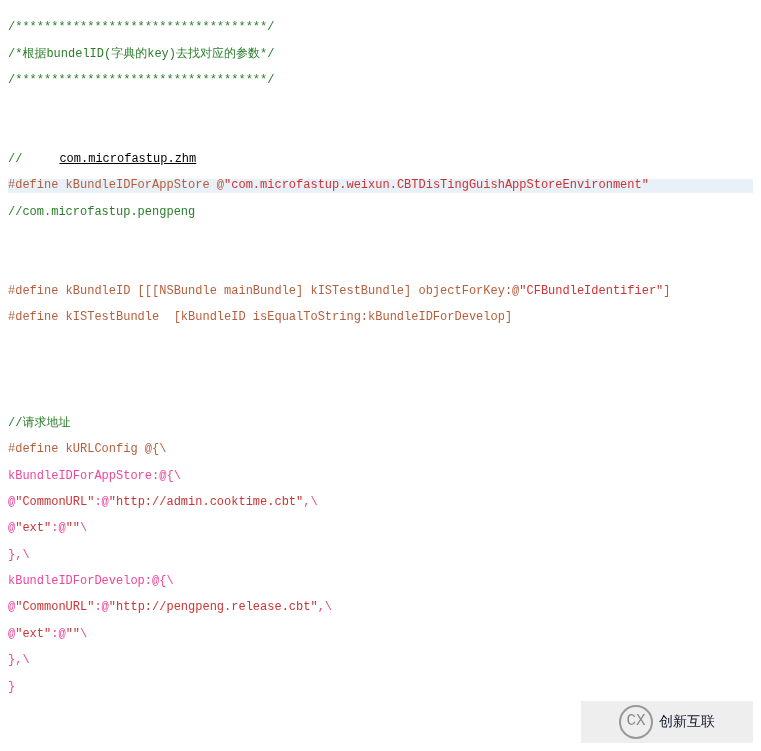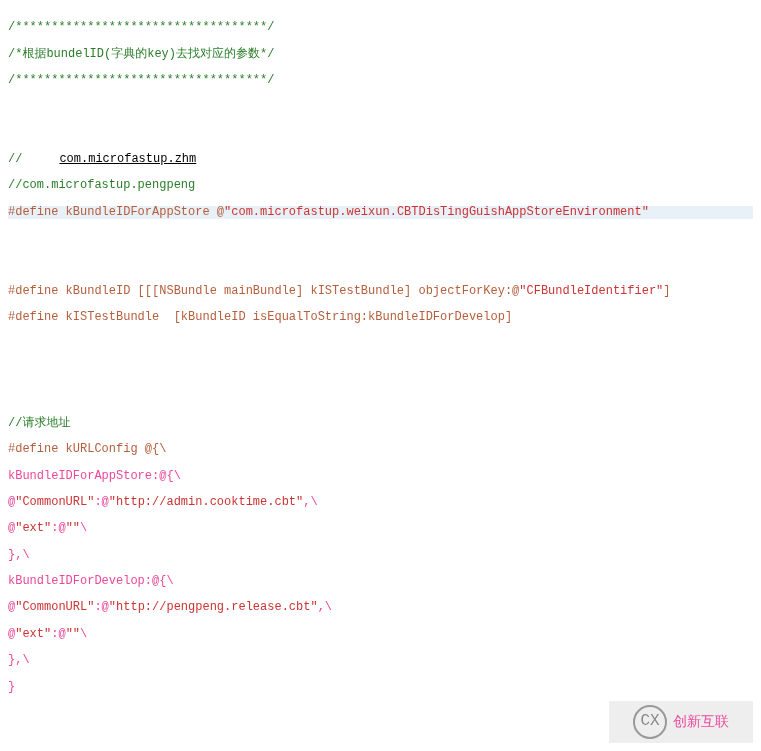--- a/index.html
+++ b/index.html
@@ -16,54 +16,54 @@
     .comment { color: #2a7e2a; }
     .keyword { color: #b55e3c; }
     .string { color: #cc3333; }
     .text { color: #ec4899; }
     .link { color: #000000; text-decoration: underline; margin-left: 37px; }
     .highlight { background: #e8f0f8; }
     .logo-area {
       position: fixed;
       bottom: 8px;
       right: 8px;
-      width: 144px;
+      width: 172px;
       height: 42px;
       background: rgba(200,200,200,0.3);
       display: flex;
       align-items: center;
       justify-content: center;
       padding: 4px;
     }
     .logo-icon {
       width: 34px;
       height: 34px;
       border: 2px solid #999;
       border-radius: 50%;
       display: flex;
       align-items: center;
       justify-content: center;
       color: #888;
       font-size: 16px;
       margin-right: 6px;
     }
-    .logo-text { color: #ec4899; font-size: 14px; font-family: sans-serif; }
+    .logo-text { color: #0f172a; font-size: 14px; font-family: sans-serif; }
   </style>
 </head>
 <body>
 
 <div class="code-area">
 <div class="line"><span class="comment">/***********************************/</span></div>
 <div class="line"><span class="comment">/*根据bundelID(字典的key)去找对应的参数*/</span></div>
 <div class="line"><span class="comment">/***********************************/</span></div>
 <div class="line">&nbsp;</div>
 <div class="line">&nbsp;</div>
 <div class="line"><span class="comment">//</span><span class="link">com.microfastup.zhm</span></div>
+<div class="line highlight"><span class="keyword">#define kBundleIDForAppStore @</span><span class="string">"com.microfastup.weixun.CBTDisTingGuishAppStoreEnvironment"</span></div>
 <div class="line"><span class="comment">//com.microfastup.pengpeng</span></div>
-<div class="line highlight"><span class="keyword">#define kBundleIDForAppStore @</span><span class="string">"com.microfastup.weixun.CBTDisTingGuishAppStoreEnvironment"</span></div>
 <div class="line">&nbsp;</div>
 <div class="line">&nbsp;</div>
 <div class="line"><span class="keyword">#define kBundleID [[[NSBundle mainBundle] kISTestBundle] objectForKey:@</span><span class="string">"CFBundleIdentifier"</span><span class="keyword">]</span></div>
 <div class="line"><span class="keyword">#define kISTestBundle  [kBundleID isEqualToString:kBundleIDForDevelop]</span></div>
 <div class="line">&nbsp;</div>
 <div class="line">&nbsp;</div>
 <div class="line">&nbsp;</div>
 <div class="line"><span class="comment">//请求地址</span></div>
 <div class="line"><span class="keyword">#define kURLConfig @{\</span></div>
 <div class="line"><span class="text">kBundleIDForAppStore:@{\</span></div>

